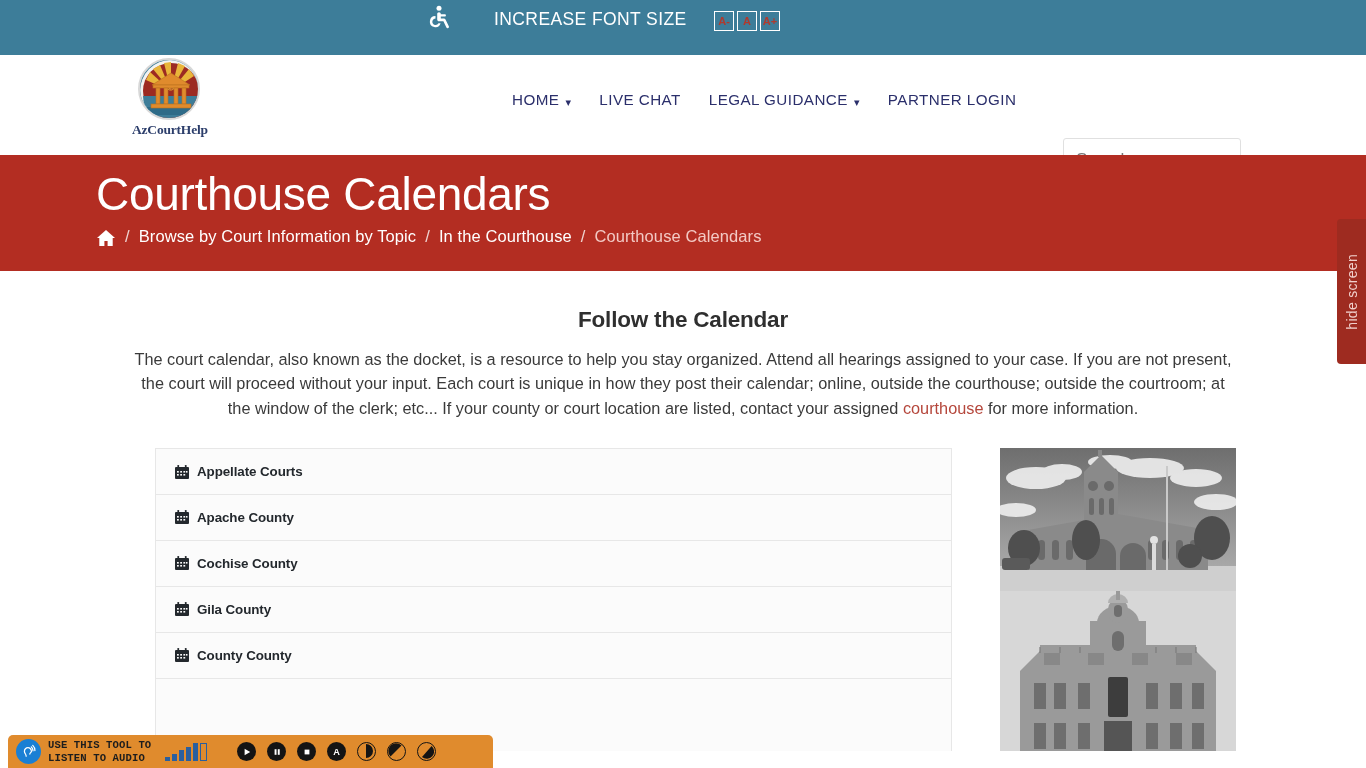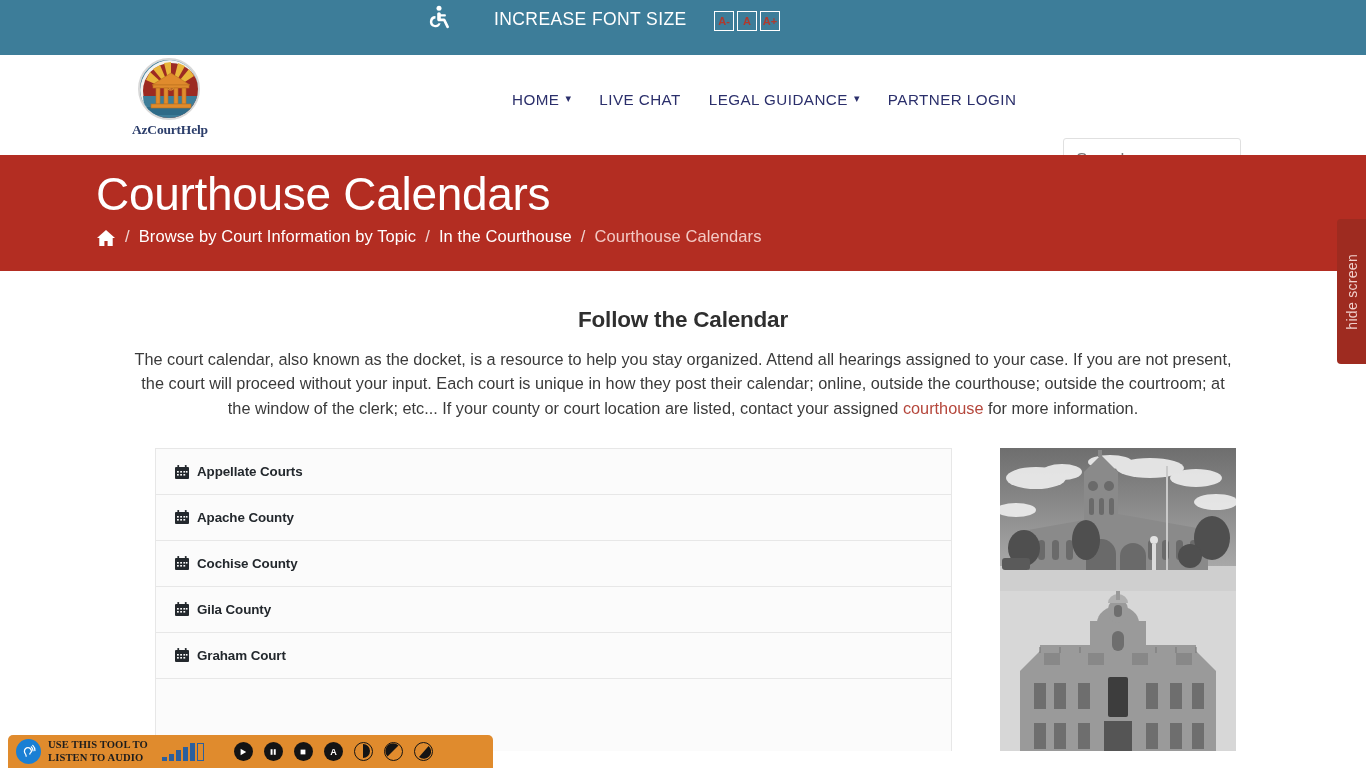--- a/index.html
+++ b/index.html
@@ -107,21 +107,21 @@
     display: flex;
     align-items: center;
     gap: 0;
   }
   .nav-item {
     font-size: 15.2px;
     color: #2b2f6b;
     letter-spacing: .45px;
     margin-right: 28px;
     display: flex;
-    align-items: flex-start;
+    align-items: flex-end;
     gap: 6px;
     white-space: nowrap;
     cursor: pointer;
   }
   .nav-item:last-child { margin-right: 0; }
   .caret { font-size: 11px; position: relative; top: 1px; }
   .search-box {
     position: absolute;
     left: 1063px;
     top: 83px;
@@ -265,21 +265,21 @@
     width: 25px; height: 25px;
     border-radius: 50%;
     background: #1a7fd4;
     display: flex;
     align-items: center;
     justify-content: center;
     flex: 0 0 auto;
     margin-right: 7px;
   }
   .audio-text {
-    font-family: Liberation Serif, serif;
+    font-family: Liberation Mono, monospace;
     font-size: 10.6px;
     font-weight: 700;
     color: #1d1d1d;
     line-height: 1.22;
     letter-spacing: .1px;
     flex: 0 0 auto;
     margin-right: 14px;
   }
   .vol-bars {
     display: flex;
@@ -508,21 +508,21 @@
               <rect x="2" y="6" width="1.8" height="1.6"></rect>
                 <rect x="5.2" y="6" width="1.8" height="1.6"></rect>
               <rect x="8.4" y="6" width="1.8" height="1.6"></rect>
                 <rect x="11" y="6" width="1.5" height="1.6"></rect>
               <rect x="2" y="9" width="1.8" height="1.6"></rect>
                 <rect x="5.2" y="9" width="1.8" height="1.6"></rect>
               <rect x="8.4" y="9" width="1.8" height="1.6"></rect>
             </g>
           </svg>
         </span>
-        <span class="acc-label">Graham Court</span>
+        <span class="acc-label">County County</span>
       </div>
 
     </div>
 
     <div class="photos">
 
       <div class="photo photo-1">
         <svg viewBox="0 0 236 143" width="236" height="143" preserveAspectRatio="none">
           <defs>
             <linearGradient id="sky1" x1="0" y1="0" x2="0" y2="1">

